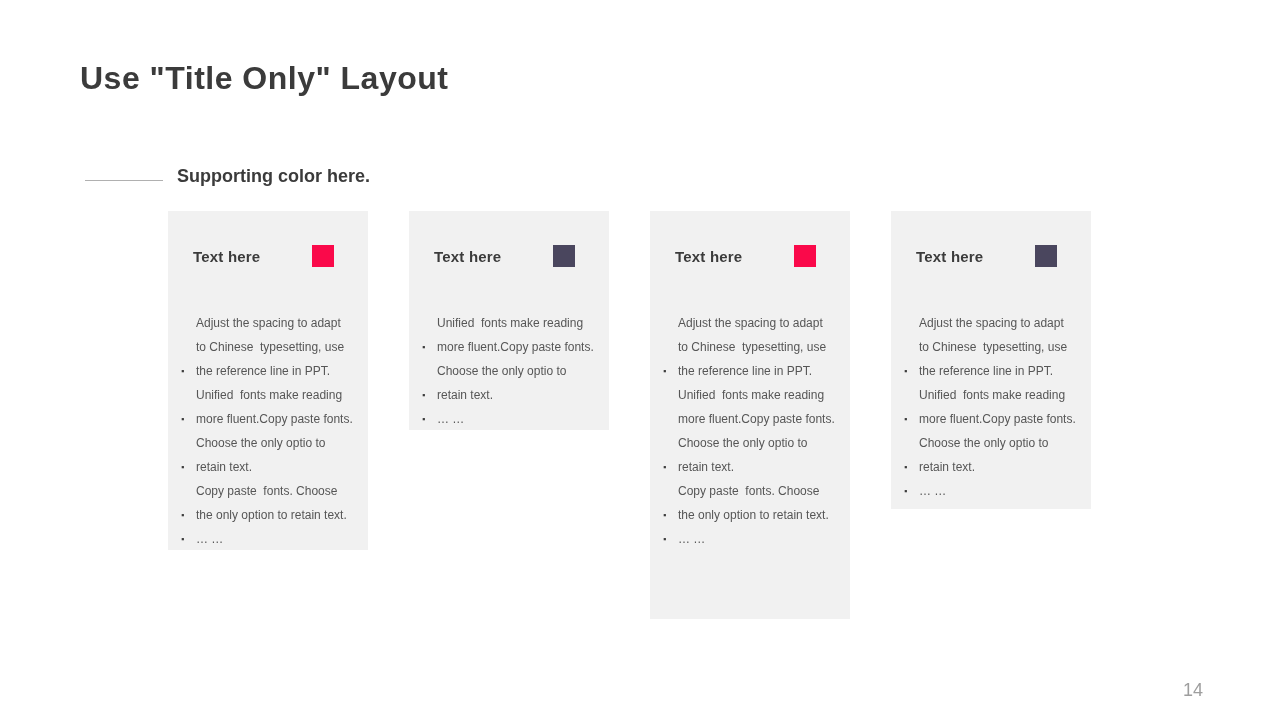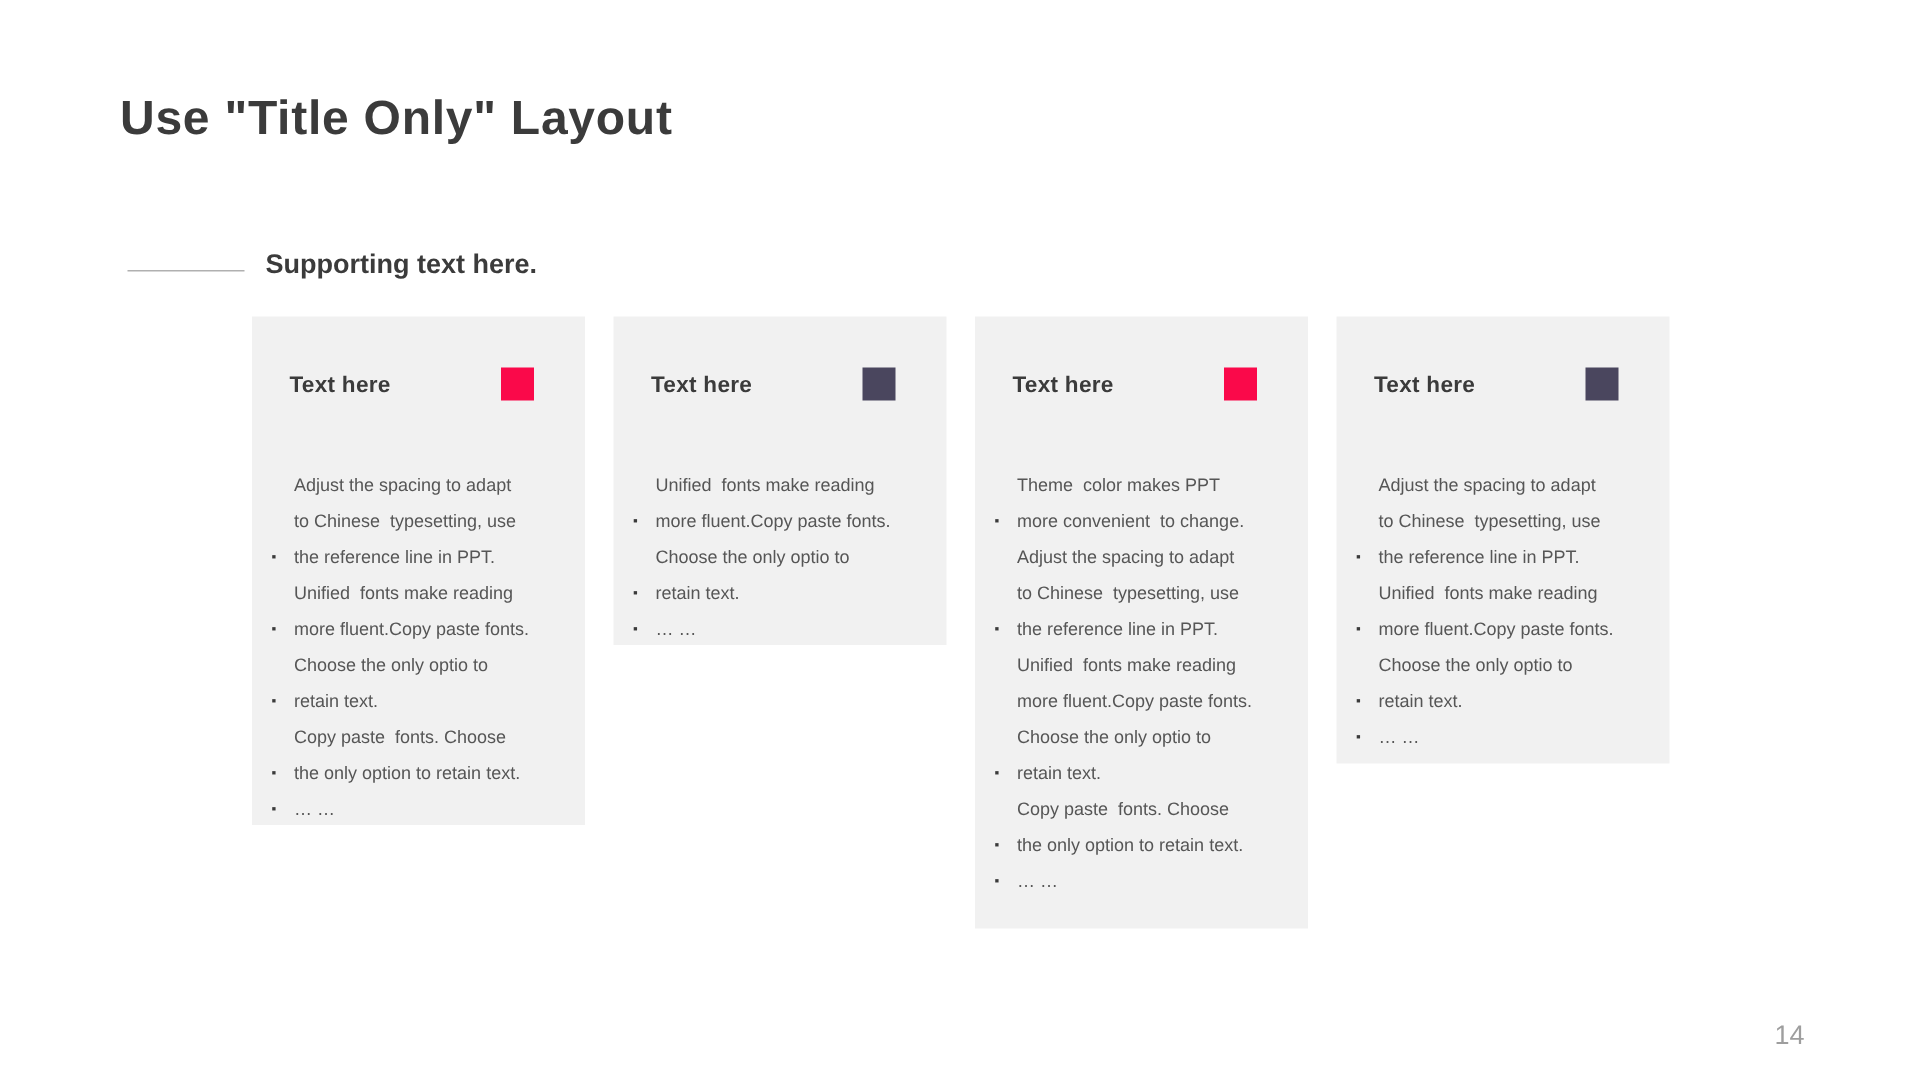--- a/index.html
+++ b/index.html
@@ -38,21 +38,21 @@
     left: 177px;
     top: 166px;
     margin: 0;
     font-size: 18px;
     font-weight: bold;
     color: #3b3b3b;
   }
   .card {
     position: absolute;
     top: 211px;
-    width: 222px;
+    width: 200px;
     background: #f1f1f1;
     overflow: hidden;
   }
   .card.c1 { left: 168px; height: 339px; }
   .card.c2 { left: 409px; height: 219px; }
   .card.c3 { left: 650px; height: 408px; }
   .card.c4 { left: 891px; height: 298px; }
   .card-header {
     display: flex;
     align-items: center;
@@ -108,21 +108,21 @@
   }
 </style>
 </head>
 <body>
 
 <div class="slide">
 
   <h1 class="slide-title">Use "Title Only" Layout</h1>
 
   <div class="support-line"></div>
-  <h2 class="supporting-text">Supporting text here.</h2>
+  <h2 class="supporting-text">Supporting color here.</h2>
 
   <div class="card c1">
     <div class="card-header">
       <span class="card-heading">Text here</span>
       <span class="accent-square" style="background: rgb(250, 9, 74);"></span>
     </div>
     <ul class="card-list">
       <li>
           <span class="bullet-marker"></span>
           <span class="bullet-text">Adjust the spacing to adapt
@@ -175,25 +175,20 @@
   </div>
 
   <div class="card c3">
     <div class="card-header">
       <span class="card-heading">Text here</span>
       <span class="accent-square" style="background: rgb(250, 9, 74);"></span>
     </div>
     <ul class="card-list">
       <li>
           <span class="bullet-marker"></span>
-          <span class="bullet-text">Theme  color makes PPT
-more convenient  to change.</span>
-        </li>
-      <li>
-          <span class="bullet-marker"></span>
           <span class="bullet-text">Adjust the spacing to adapt
 to Chinese  typesetting, use
 the reference line in PPT.</span>
         </li>
       <li>
           <span class="bullet-marker"></span>
           <span class="bullet-text">Unified  fonts make reading
 more fluent.Copy paste fonts.
 Choose the only optio to
 retain text.</span>

